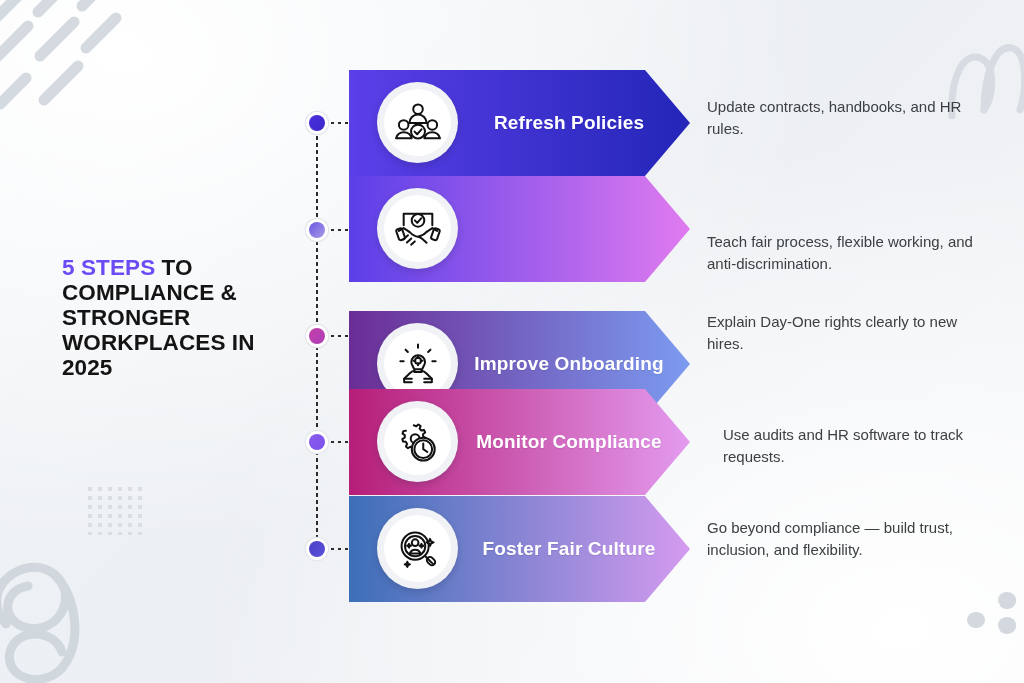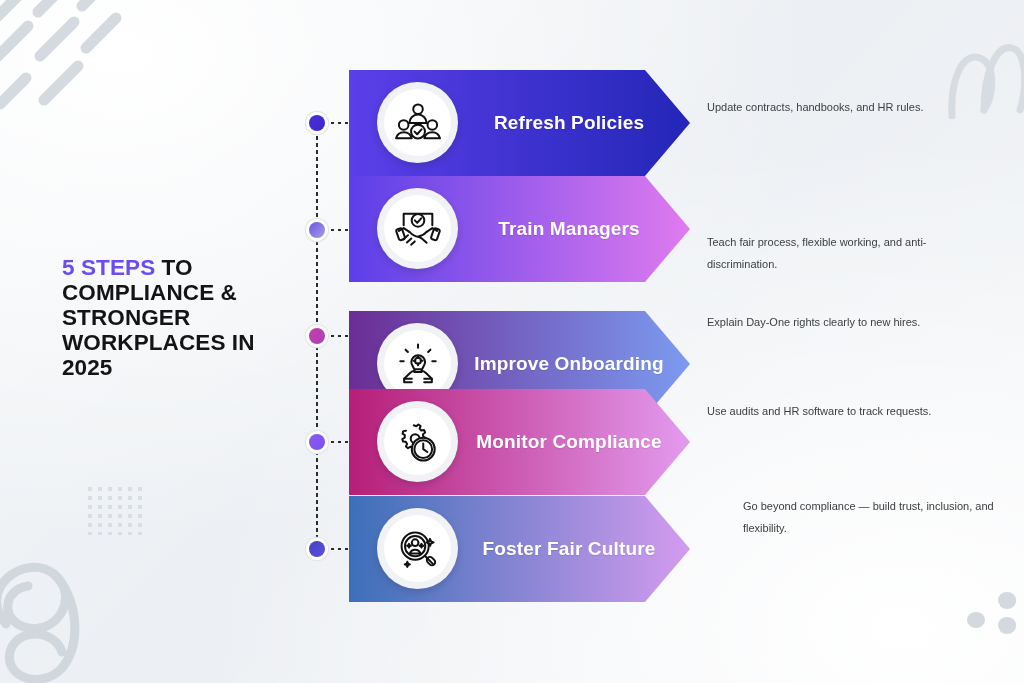--- a/index.html
+++ b/index.html
@@ -78,21 +78,21 @@
   }
   .step-label {
     position:absolute; left:120px; top:0; width:200px; height:106px;
     display:flex; align-items:center; justify-content:center;
     color:#ffffff; font-size:19px; font-weight:bold;
     text-align:center; letter-spacing:.15px;
     text-shadow:0 1px 1px rgba(0,0,0,.10);
   }
   .step-desc {
     position:absolute; left:707px; width:272px;
-    color:#3c4043; font-size:11px; line-height:22px;
+    color:#3c4043; font-size:15px; line-height:22px;
   }
 </style>
 </head>
 <body>
 
 <div class="canvas"></div>
 
 <svg class="deco" id="deco-topleft" width="150" height="135">
   <g stroke="#cdd4db" stroke-width="11" stroke-linecap="round">
     <line x1="10" y1="36" x2="44" y2="2"></line>
@@ -254,21 +254,20 @@
           <path d="M33 25 c-2.4 2.6 -5.4 4.4 -8.4 4.8"></path>
           <path d="M13.5 28.5 l-5 4.5"></path>
           <path d="M17 32 l-4.6 4.2"></path>
           <path d="M20.6 35 l-3.8 3.4"></path>
           <rect x="2.5" y="21.5" width="6.5" height="12" rx="2" transform="rotate(-19 5.7 27.5)"></rect>
           <rect x="39" y="21.5" width="6.5" height="12" rx="2" transform="rotate(19 42.2 27.5)"></rect>
         </g>
       </svg>
     </div>
   </div>
-  <div class="step-label">Train Managers</div>
 </div>
 <div class="step-desc" style="top:201px;margin-top:30px;">Teach fair process, flexible working, and anti-discrimination.</div>
 
 <div class="step" style="top:283px;margin-top:28px;">
   <div class="arrow" id="arrow-2" style="background: linear-gradient(90deg, rgb(107, 45, 149) 0%, rgb(124, 155, 240) 100%);"></div>
   <div class="icon-disc">
     <div class="inner">
       <svg width="46" height="42" viewBox="0 0 48 44">
         <g fill="none" stroke="#111" stroke-width="2.1" stroke-linecap="round" stroke-linejoin="round">
           <path d="M24 5 V1.5 M13.4 9.4 L11 7 M34.6 9.4 L37 7 M9 19 H5.5 M39 19 H42.5"></path>
@@ -298,21 +297,21 @@
           <circle cx="21" cy="18.5" r="4.6"></circle>
           <circle cx="29.5" cy="29.5" r="12" fill="#fff"></circle>
           <circle cx="29.5" cy="29.5" r="9.3"></circle>
           <path d="M29.5 23.6 V29.5 l4.3 3"></path>
         </g>
       </svg>
     </div>
   </div>
   <div class="step-label">Monitor Compliance</div>
 </div>
-<div class="step-desc" style="top:400px;">Use audits and HR software to track requests.</div>
+<div class="step-desc" style="top:424px;margin-left:16px;">Use audits and HR software to track requests.</div>
 
 <div class="step" style="top:496px;">
   <div class="arrow" id="arrow-4" style="background: linear-gradient(90deg, rgb(60, 111, 184) 0%, rgb(212, 155, 239) 100%);"></div>
   <div class="icon-disc">
     <div class="inner">
       <svg width="46" height="42" viewBox="0 0 48 44">
         <g fill="none" stroke="#111" stroke-width="2.1" stroke-linecap="round" stroke-linejoin="round">
           <circle cx="21" cy="19" r="14.2"></circle>
           <circle cx="21" cy="19" r="10.6"></circle>
           <circle cx="21" cy="15.4" r="3.5"></circle>
@@ -322,13 +321,13 @@
           <path d="M36.6 11.4 l1.1 2.6 l2.6 1.1 l-2.6 1.1 l-1.1 2.6 l-1.1 -2.6 l-2.6 -1.1 l2.6 -1.1 z"></path>
           <path d="M12.8 35.4 l0.8 1.9 l1.9 0.8 l-1.9 0.8 l-0.8 1.9 l-0.8 -1.9 l-1.9 -0.8 l1.9 -0.8 z"></path>
           <path d="M14.6 16.6 l0.6 1.4 l1.4 0.6 l-1.4 0.6 l-0.6 1.4 l-0.6 -1.4 l-1.4 -0.6 l1.4 -0.6 z"></path>
           <path d="M27.6 16.6 l0.6 1.4 l1.4 0.6 l-1.4 0.6 l-0.6 1.4 l-0.6 -1.4 l-1.4 -0.6 l1.4 -0.6 z"></path>
         </g>
       </svg>
     </div>
   </div>
   <div class="step-label">Foster Fair Culture</div>
 </div>
-<div class="step-desc" style="top:495px;margin-left:36px;">Go beyond compliance — build trust, inclusion, and flexibility.</div>
+<div class="step-desc" style="top:517px;">Go beyond compliance — build trust, inclusion, and flexibility.</div>
 
 </body></html>

